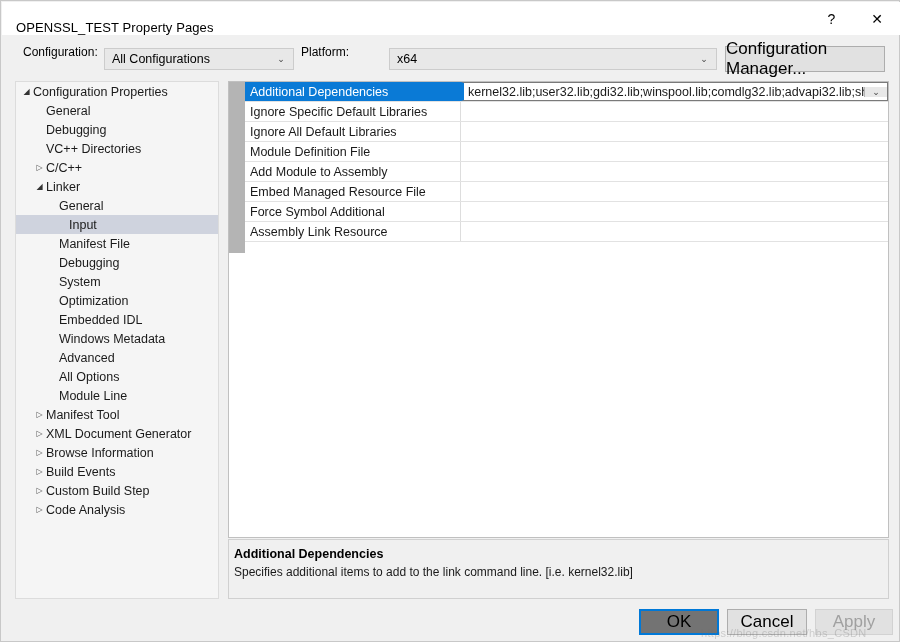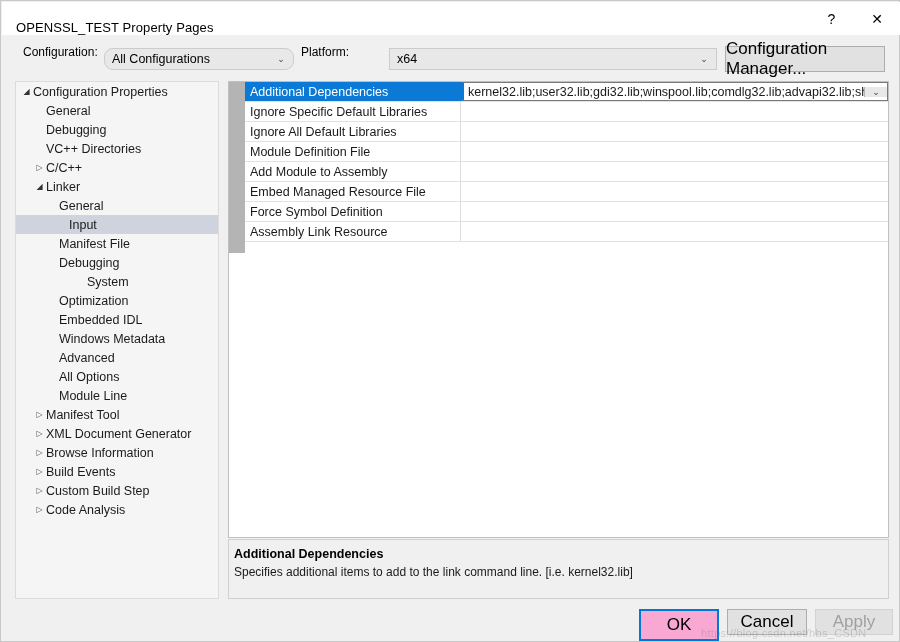--- a/index.html
+++ b/index.html
@@ -49,21 +49,21 @@
     border:1px solid #cccccc;
     box-sizing:border-box;
     display:flex;align-items:center;
     font-size:12.5px;color:#000;
   }
   .combo .cval{padding-left:7px;flex:1;white-space:nowrap;overflow:hidden;}
   .combo .chev{
     width:24px;text-align:center;font-size:9px;color:#444;
     line-height:20px;
   }
-  #combo-config{left:103px;width:190px;border-radius:9px;}
+  #combo-config{left:103px;width:190px;}
   #combo-platform{left:388px;width:328px;}
   .btn{
     position:absolute;
     background:#e1e1e1;border:1px solid #adadad;box-sizing:border-box;
     font-size:17px;color:#000;
     display:flex;align-items:center;justify-content:center;
     cursor:default;
   }
   #btn-configmgr{left:724px;top:45px;width:160px;height:26px;}
 
@@ -145,22 +145,22 @@
     padding:7px 0 0 5px;
   }
   .desc-title{font-size:12.5px;font-weight:bold;color:#000;margin-bottom:4px;}
   .desc-body{font-size:12px;color:#1a1a1a;}
 
   
   .footer{
     position:absolute;left:0;top:600px;width:900px;height:42px;
   }
   #btn-ok{
-    left:638px;top:608px;width:80px;height:32px;
-    background:#f9a8d4;border:2px solid #0078d7;
+    left:638px;top:608px;width:80px;height:26px;
+    background:#737373;border:2px solid #0078d7;
   }
   #btn-cancel{
     left:726px;top:608px;width:80px;height:26px;
   }
   #btn-apply{
     left:814px;top:608px;width:78px;height:26px;
     background:#e1e1e1;border:1px solid #d2d2d2;color:#a0a0a0;
   }
   .watermark{
     position:absolute;left:700px;top:626px;
@@ -234,21 +234,21 @@
           <span class="tlabel">Input</span>
         </div>
         <div class="tnode" style="padding-left: 30px;">
           <span class="arrow none">▷</span>
           <span class="tlabel">Manifest File</span>
         </div>
         <div class="tnode" style="padding-left: 30px;">
           <span class="arrow none">▷</span>
           <span class="tlabel">Debugging</span>
         </div>
-        <div class="tnode" style="padding-left: 30px; gap: 28px;">
+        <div class="tnode" style="padding-left: 30px;">
           <span class="arrow none">▷</span>
           <span class="tlabel">System</span>
         </div>
         <div class="tnode" style="padding-left: 30px;">
           <span class="arrow none">▷</span>
           <span class="tlabel">Optimization</span>
         </div>
         <div class="tnode" style="padding-left: 30px;">
           <span class="arrow none">▷</span>
           <span class="tlabel">Embedded IDL</span>
@@ -330,21 +330,21 @@
             <span class="vtext"></span>
           </div>
         </div>
         <div class="grow">
           <div class="gname">Embed Managed Resource File</div>
           <div class="gval">
             <span class="vtext"></span>
           </div>
         </div>
         <div class="grow">
-          <div class="gname">Force Symbol Definition</div>
+          <div class="gname">Force Symbol Additional</div>
           <div class="gval">
             <span class="vtext"></span>
           </div>
         </div>
         <div class="grow">
           <div class="gname">Assembly Link Resource</div>
           <div class="gval">
             <span class="vtext"></span>
           </div>
         </div>

